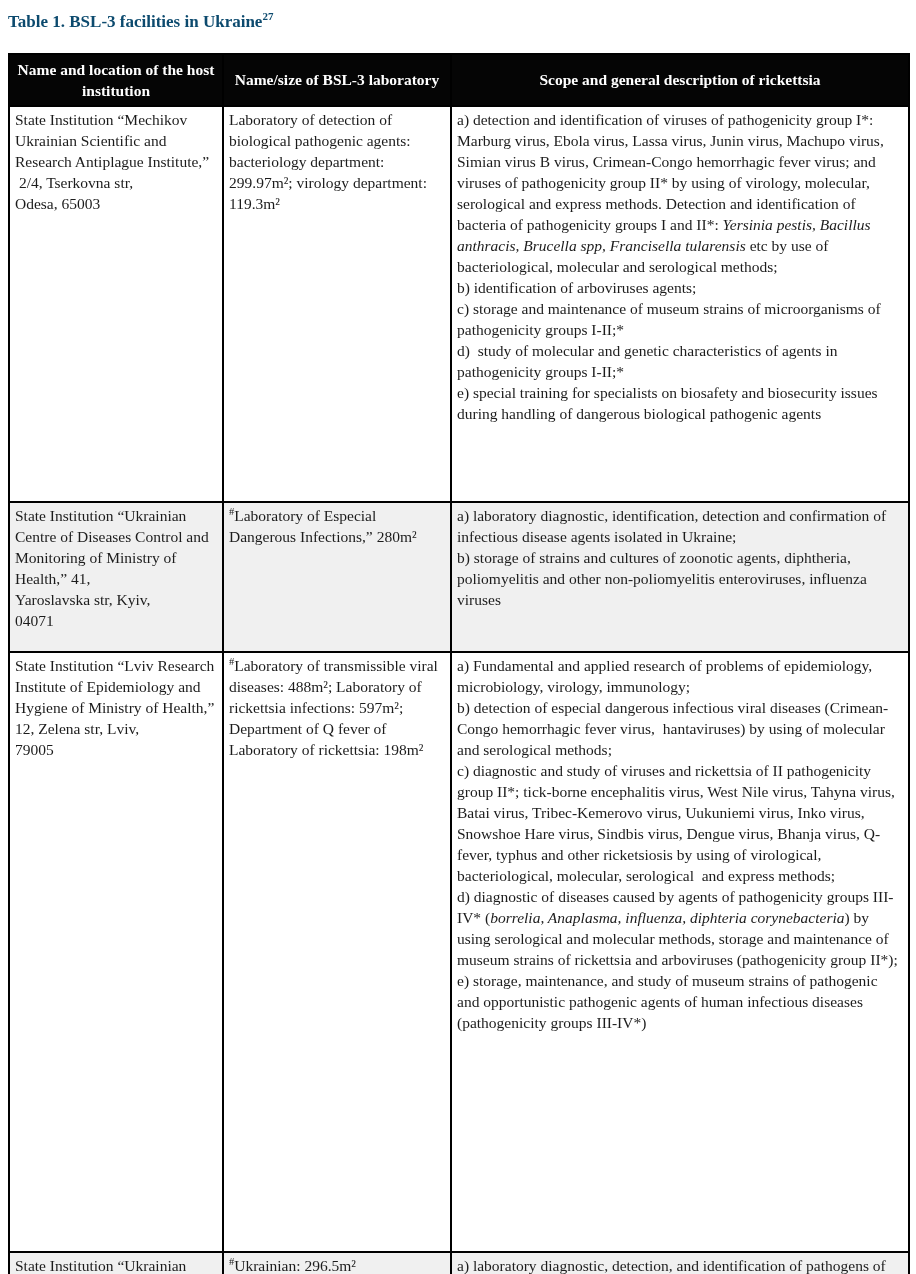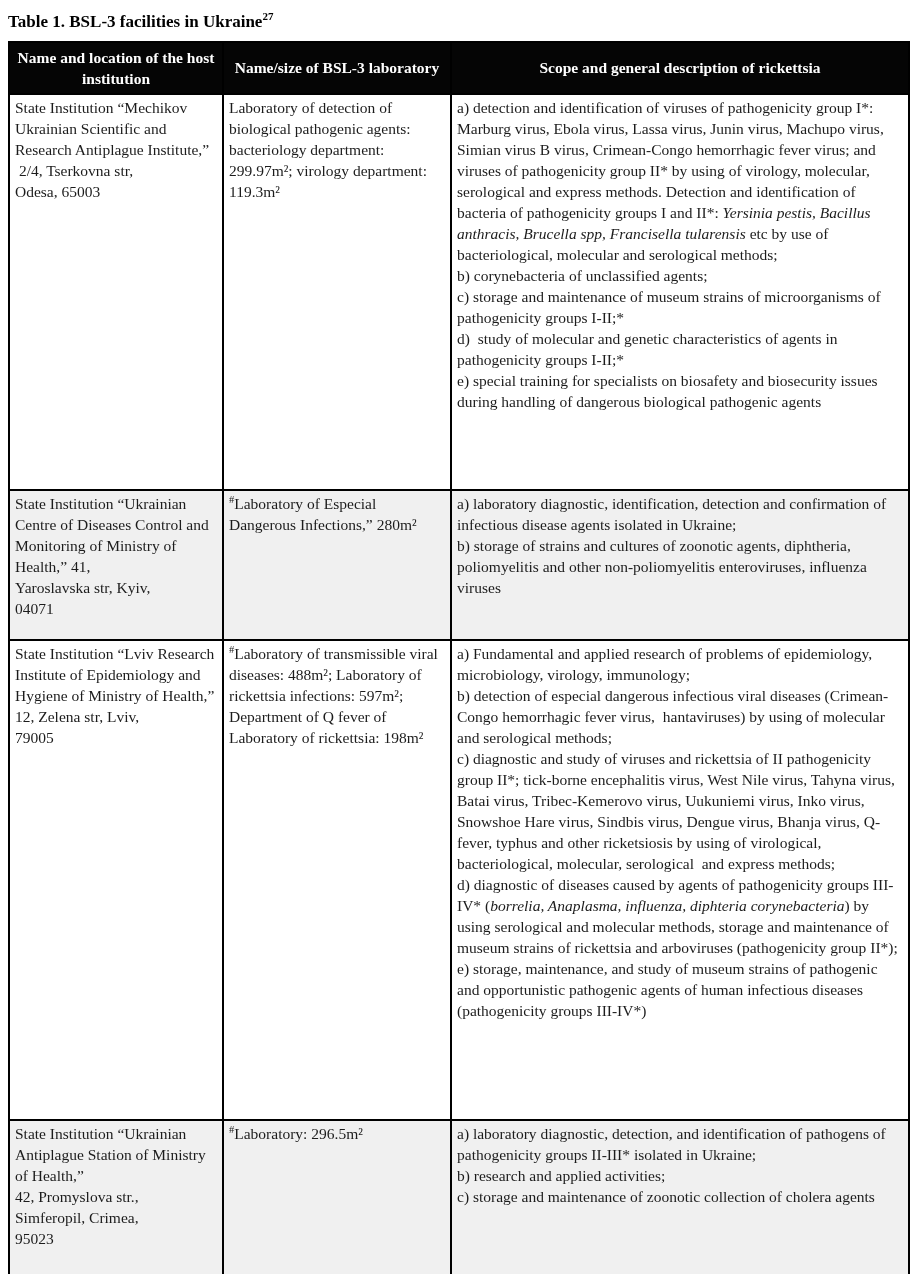--- a/index.html
+++ b/index.html
@@ -14,22 +14,22 @@
     height: 1274px;
     box-sizing: border-box;
     padding: 4px 8px 0 8px;
     background: #ffffff;
     overflow: hidden;
   }
   .doc-title {
     font-size: 17px;
     font-weight: bold;
     line-height: 24px;
-    margin: 0 0 7px 0;
-    color: #000000;
+    margin: 0 0 19px 0;
+    color: #0c4a6e;
   }
   .doc-title sup {
     font-size: 11px;
     font-weight: bold;
   }
   table.bsl3 {
     width: 900px;
     border-collapse: collapse;
     table-layout: fixed;
   }
@@ -50,21 +50,21 @@
     font-weight: bold;
     text-align: center;
     padding: 4px 6px;
     height: 46px;
     vertical-align: middle;
   }
   tr.shaded td { background: #f0f0f0; }
   tr.plain  td { background: #ffffff; }
   tr.r1 { height: 396px; }
   tr.r2 { height: 150px; }
-  tr.r3 { height: 480px; border-radius: 26px; }
+  tr.r3 { height: 600px; border-radius: 26px; }
   tr.r4 { height: 157px; }
   table.bsl3 tbody tr:last-child td { border-bottom: 3px solid #a21caf; }
   td.cell-pre { white-space: pre-wrap; }
   td.scope p {
     margin: 0;
     white-space: pre-wrap;
   }
   .fn-marker {
     font-size: 10.5px;
     vertical-align: super;
@@ -95,21 +95,21 @@
     </thead>
     <tbody>
 
       <tr class="plain r1">
         <td class="cell-pre">State Institution “Mechikov Ukrainian Scientific and Research Antiplague Institute,”
  2/4, Tserkovna str,
 Odesa, 65003</td>
         <td class="cell-pre"><span class="fn-marker"></span><span class="lab-text">Laboratory of detection of biological pathogenic agents:  bacteriology department: 299.97m²; virology department: 119.3m²</span></td>
         <td class="scope">
           <p><span>a) detection and identification of viruses of pathogenicity group I*: Marburg virus, Ebola virus, Lassa virus, Junin virus, Machupo virus, Simian virus B virus, Crimean-Congo hemorrhagic fever virus; and viruses of pathogenicity group II* by using of virology, molecular, serological and express methods. Detection and identification of bacteria of pathogenicity groups I and II*: </span><i class="species">Yersinia pestis, Bacillus anthracis, Brucella spp, Francisella tularensis</i><span> etc by use of bacteriological, molecular and serological methods;</span></p>
-          <p><span>b) corynebacteria of unclassified agents;</span></p>
+          <p><span>b) identification of arboviruses agents;</span></p>
           <p><span>c) storage and maintenance of museum strains of microorganisms of pathogenicity groups I-II;*</span></p>
           <p><span>d)  study of molecular and genetic characteristics of agents in pathogenicity groups I-II;*</span></p>
           <p><span>e) special training for specialists on biosafety and biosecurity issues during handling of dangerous biological pathogenic agents</span></p>
         </td>
       </tr>
 
       <tr class="shaded r2">
         <td class="cell-pre">State Institution “Ukrainian Centre of Diseases Control and Monitoring of Ministry of Health,” 41,
 Yaroslavska str, Kyiv,
 04071</td>
@@ -132,21 +132,21 @@
           <p><span>d) diagnostic of diseases caused by agents of pathogenicity groups III-IV* (</span><i class="species">borrelia, Anaplasma, influenza, diphteria corynebacteria</i><span>) by using serological and molecular methods, storage and maintenance of museum strains of rickettsia and arboviruses (pathogenicity group II*);</span></p>
           <p><span>e) storage, maintenance, and study of museum strains of pathogenic and opportunistic pathogenic agents of human infectious diseases (pathogenicity groups III-IV*)</span></p>
         </td>
       </tr>
 
       <tr class="shaded r4">
         <td class="cell-pre">State Institution “Ukrainian Antiplague Station of Ministry of Health,”
 42, Promyslova str.,
 Simferopil, Crimea,
 95023</td>
-        <td class="cell-pre"><span class="fn-marker">#</span><span class="lab-text">Laboratory: 296.5m²</span></td>
+        <td class="cell-pre"><span class="fn-marker">#</span><span class="lab-text">Ukrainian: 296.5m²</span></td>
         <td class="scope">
           <p><span>a) laboratory diagnostic, detection, and identification of pathogens of pathogenicity groups II-III* isolated in Ukraine;</span></p>
           <p><span>b) research and applied activities;</span></p>
           <p><span>c) storage and maintenance of zoonotic collection of cholera agents</span></p>
         </td>
       </tr>
 
     </tbody>
   </table>
 </div>

